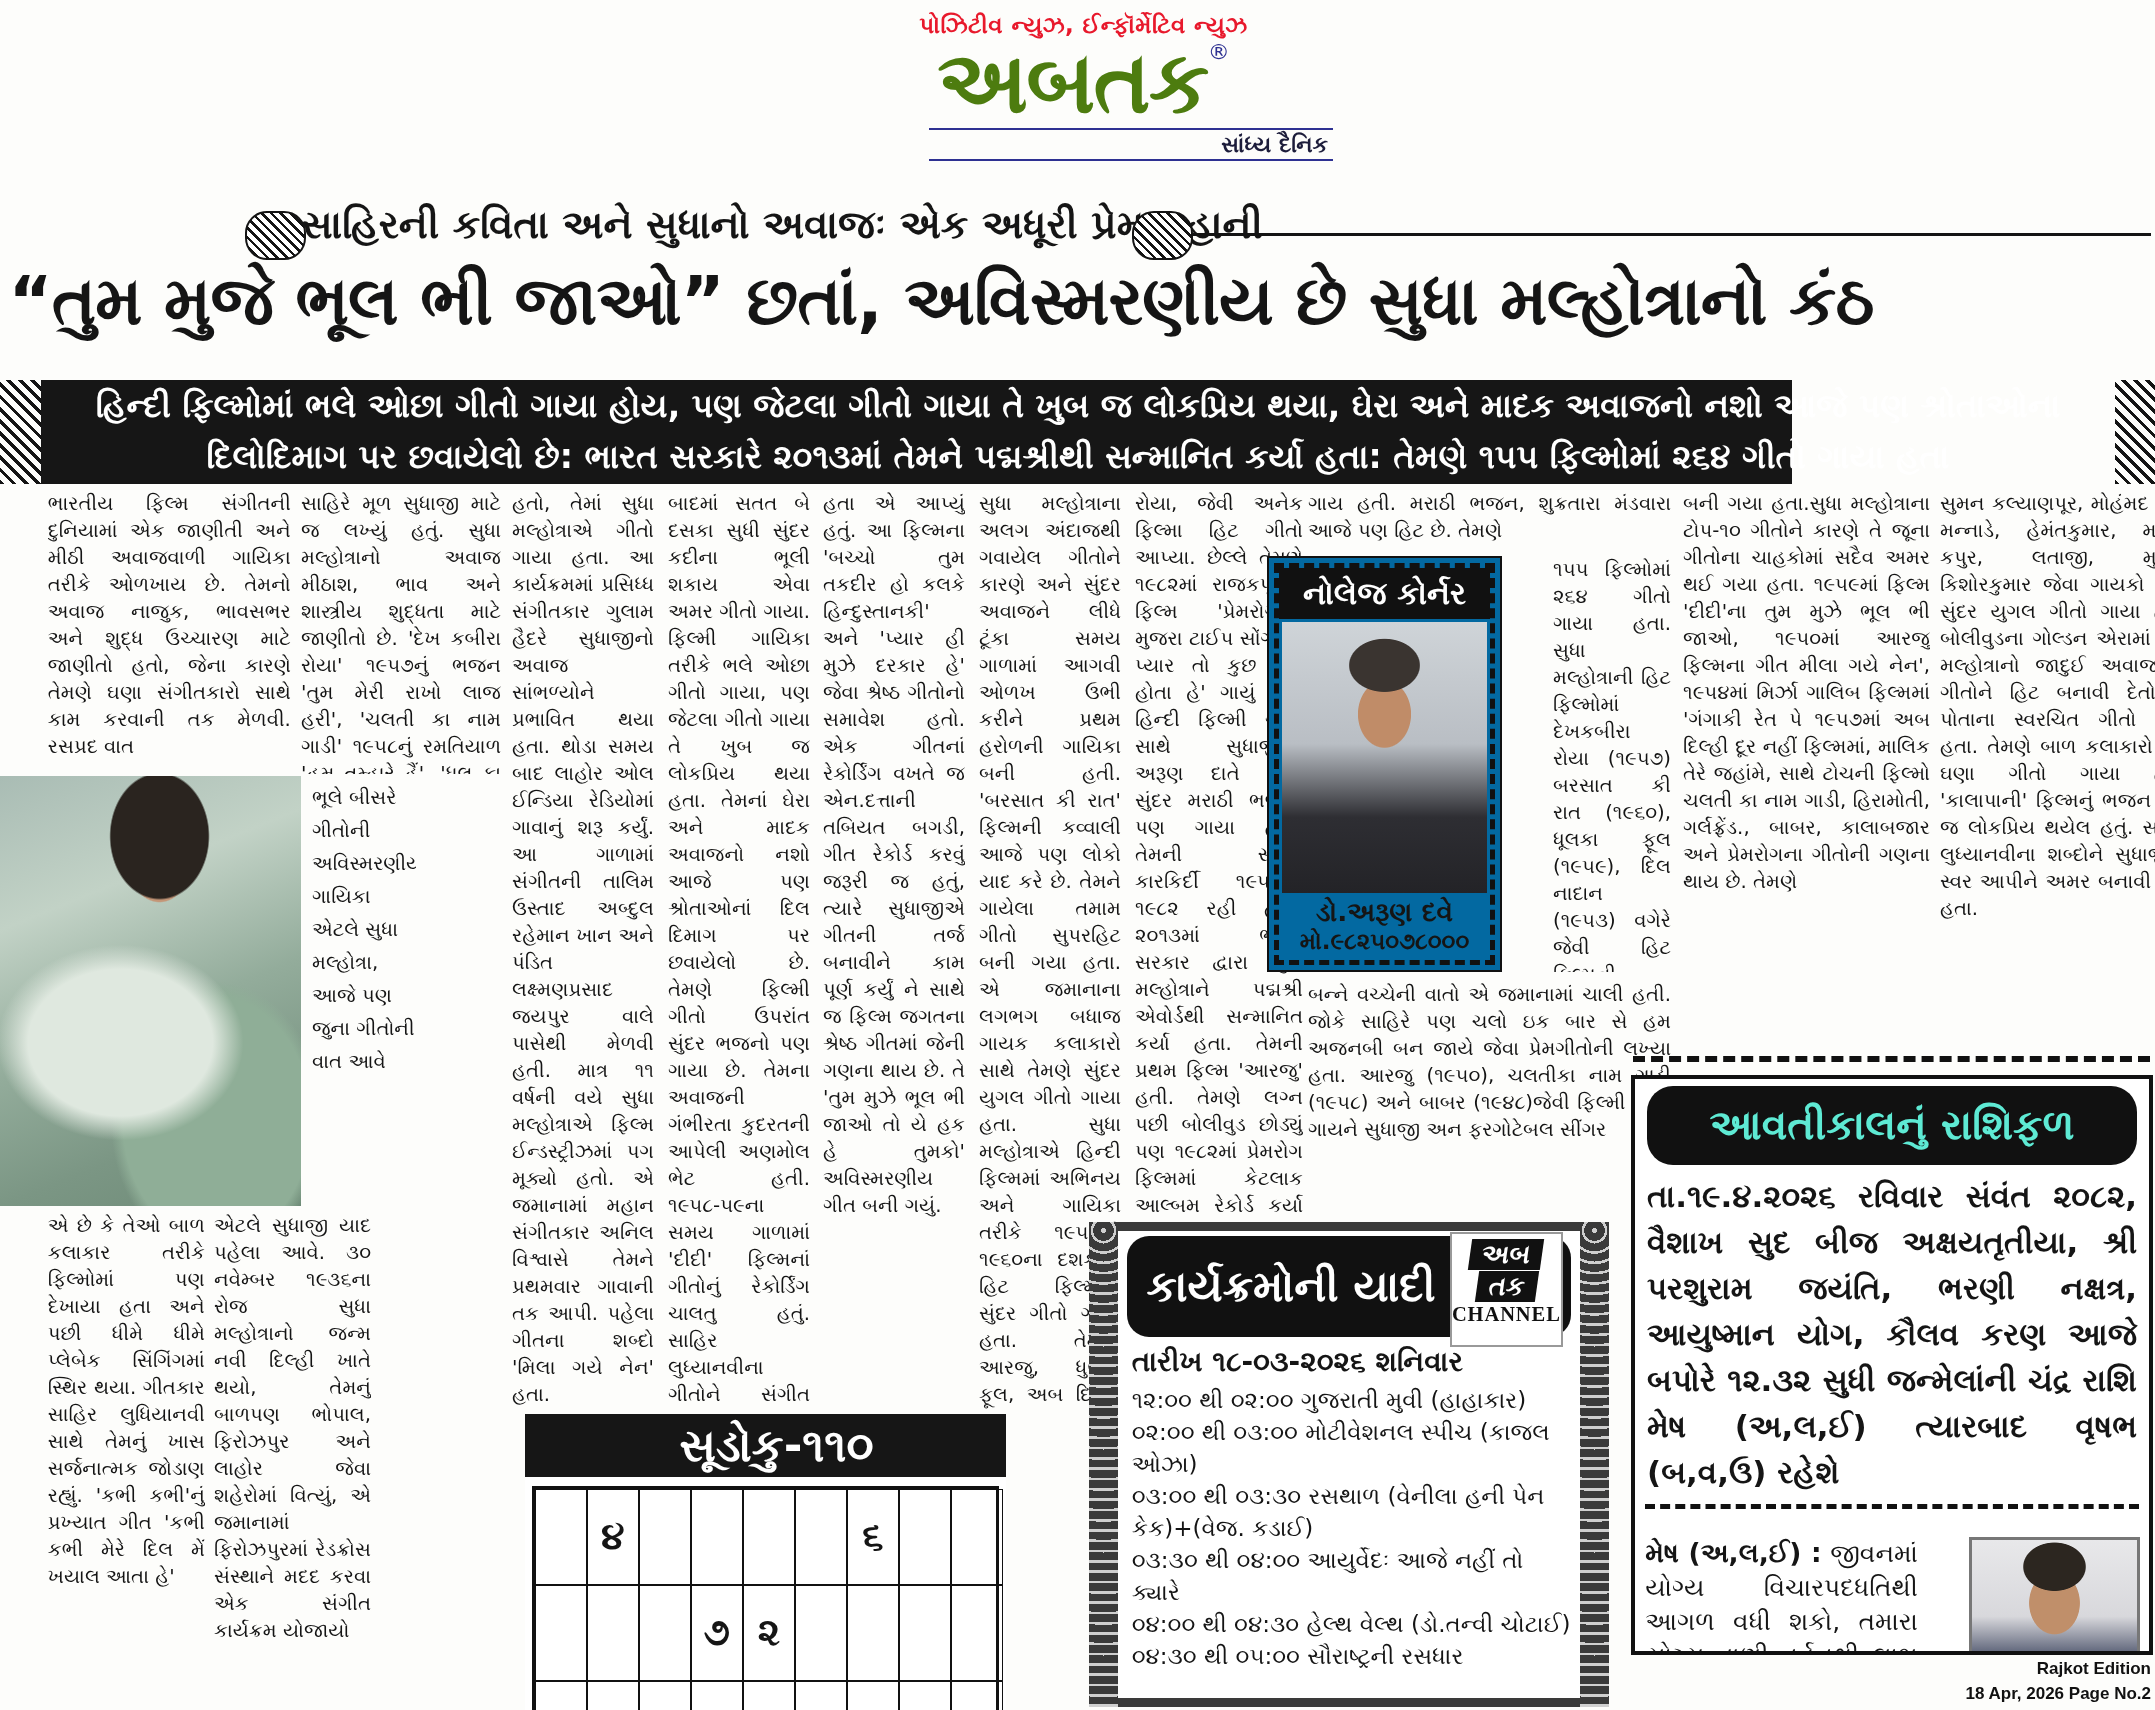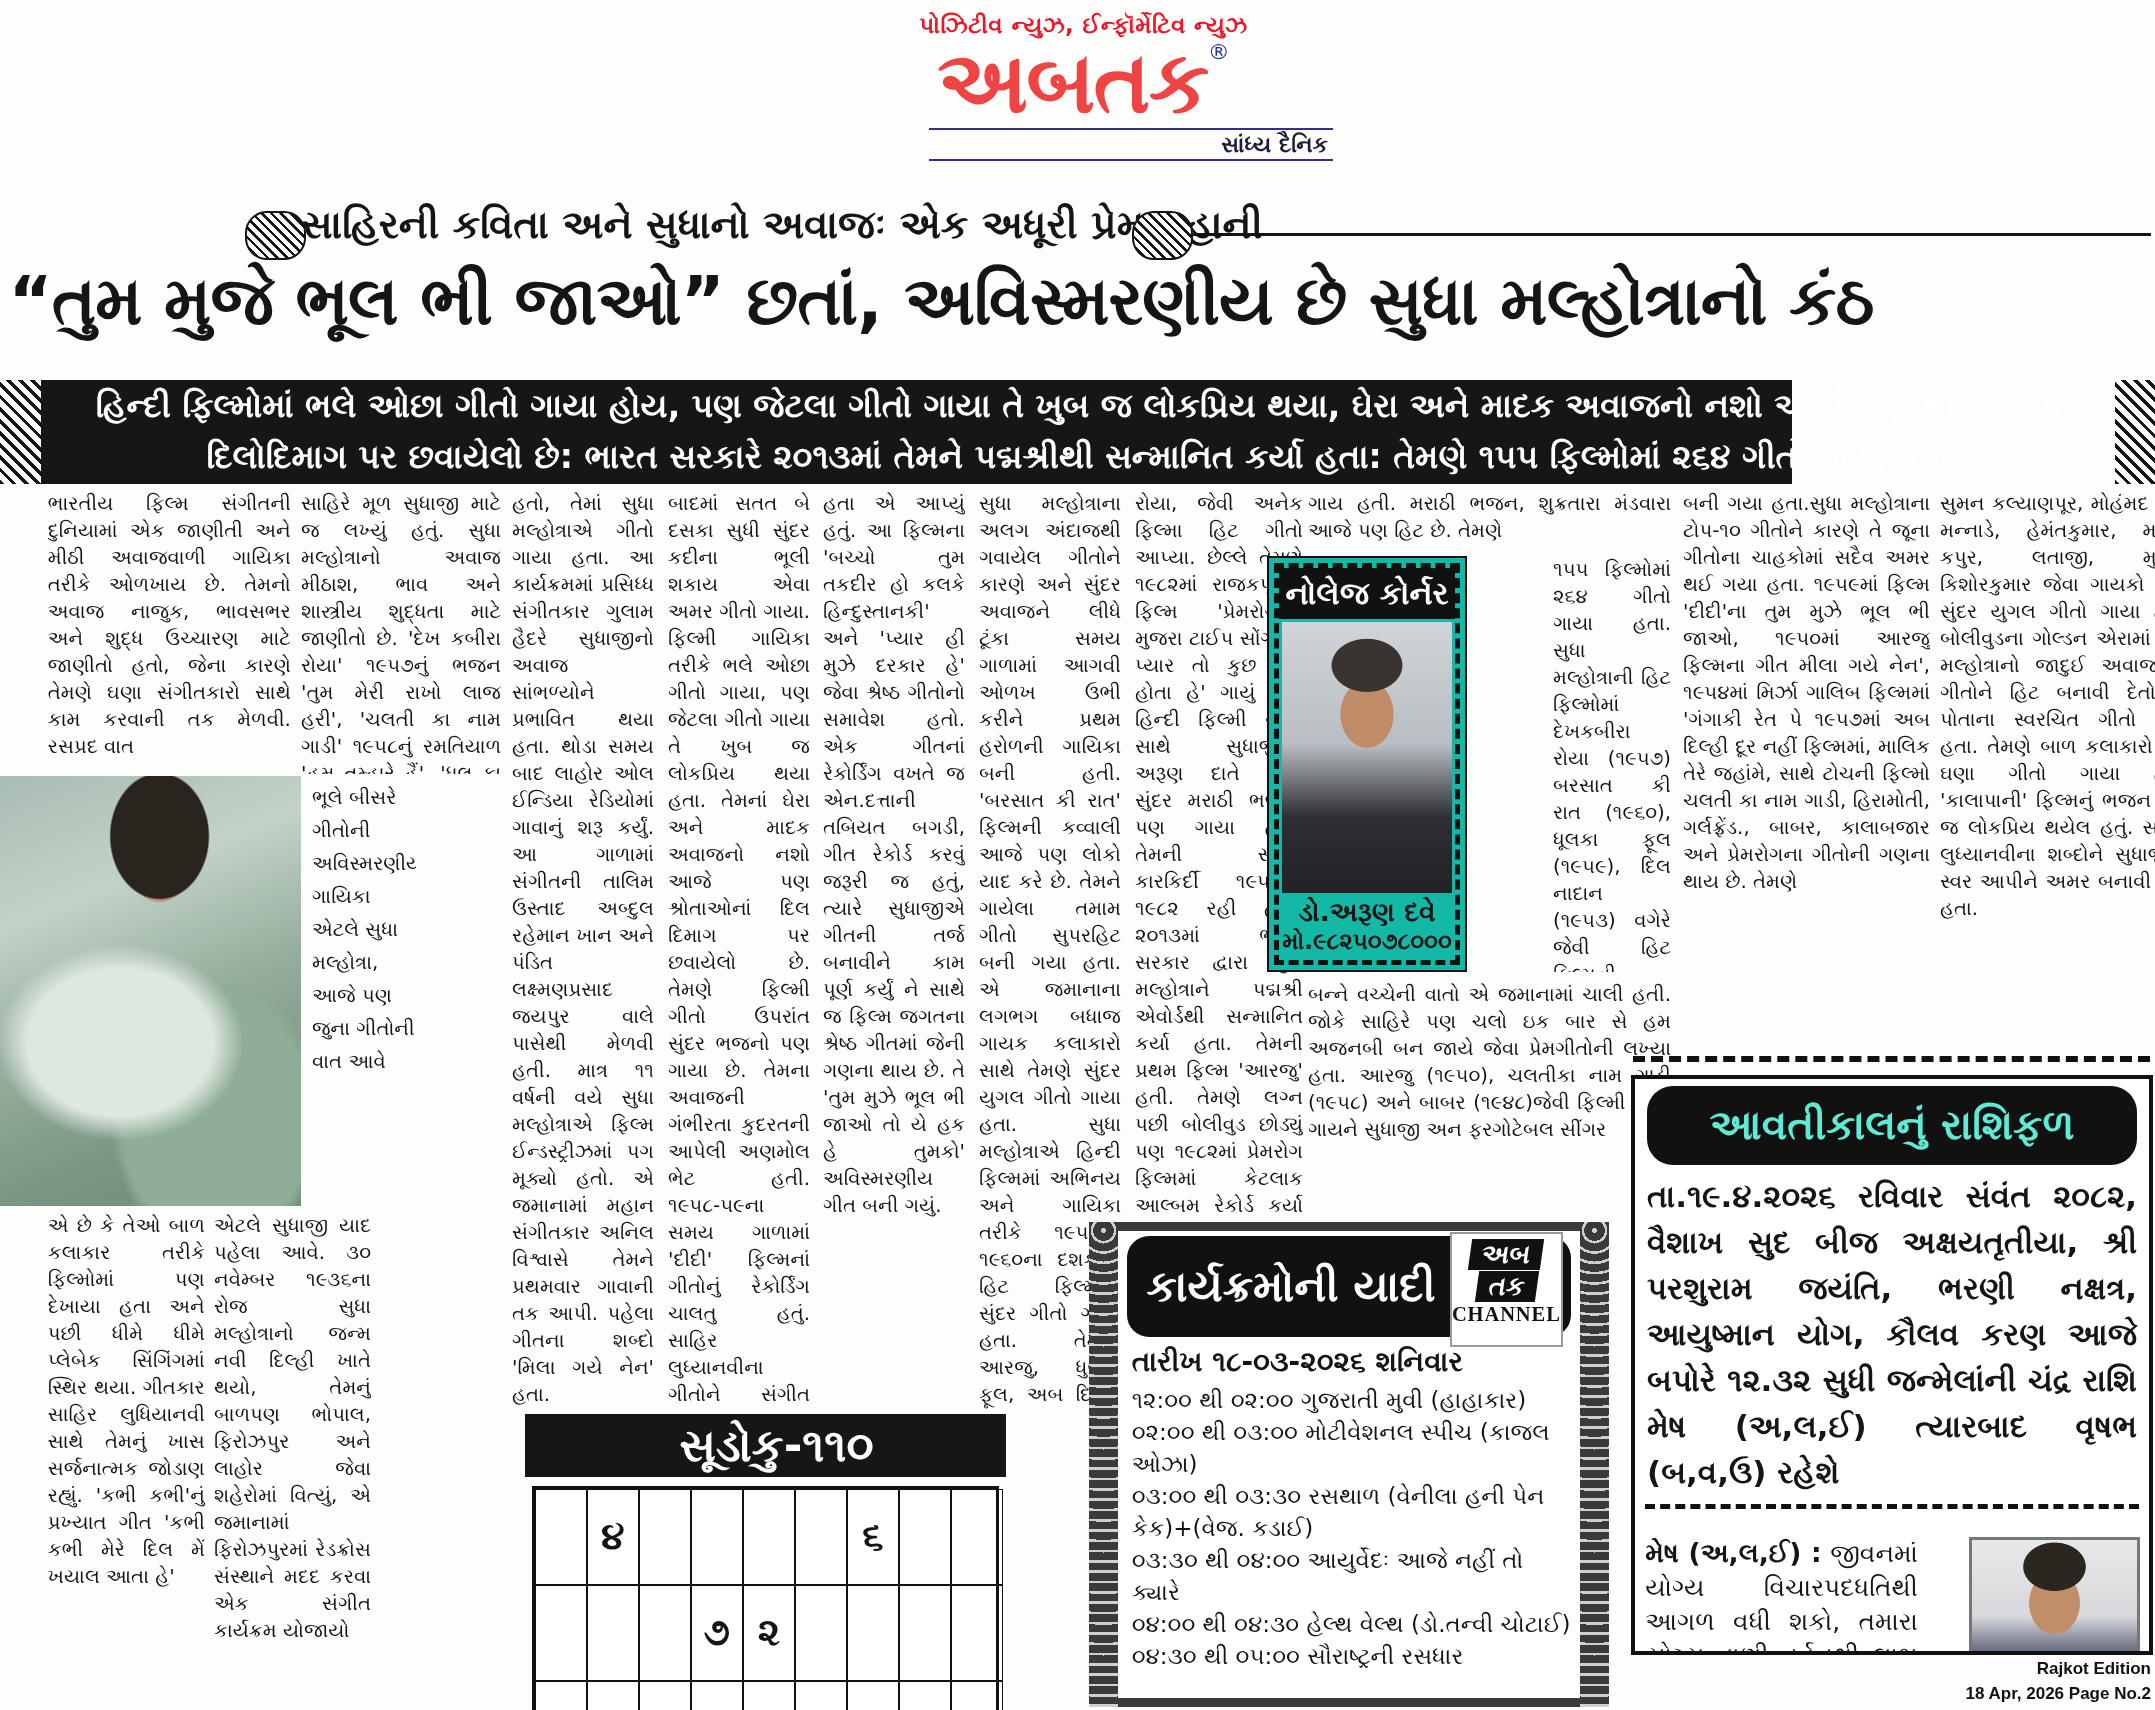--- a/index.html
+++ b/index.html
@@ -5,21 +5,21 @@
   html,body{margin:0;padding:0;}
   body{
     width:2156px;height:1710px;position:relative;overflow:hidden;
     background:#fdfdfb;color:#151515;
     font-family:"DejaVu Sans", sans-serif;
   }
   .abs{position:absolute;}
   
   .masthead{left:835px;top:12px;width:497px;text-align:center;}
   .tagline{color:#e8192c;font-size:23px;font-weight:700;letter-spacing:0.4px;}
-  .logo{color:#ef4444;font-size:86px;font-weight:900;line-height:1.02;letter-spacing:-1.7px;margin-top:47px;}
+  .logo{color:#4d7c0f;font-size:86px;font-weight:900;line-height:1.02;letter-spacing:-1.7px;margin-top:47px;}
   .reg{font-size:22px;color:#2e3192;vertical-align:top;font-weight:400;}
   .edition-type-wrap{margin:1.7px 0 0 94px;width:394px;border-top:2.6px solid #2e3192;border-bottom:2.6px solid #2e3192;padding:1.7px 5.1px;text-align:right;}
   .edition-type{font-size:22px;font-weight:700;color:#1c1c3a;}
   
   .hatch{background:repeating-linear-gradient(45deg,#141414 0 2.6px,#ffffff 2.6px 6.8px);}
   .pill{width:57px;height:45px;border:2.6px solid #141414;border-radius:22px;}
   .kicker-text{left:301px;top:202px;width:839px;height:63px;font-size:39px;font-weight:800;text-align:center;white-space:nowrap;}
   .kicker-rule{left:1192px;top:233px;width:959px;border-top:3.4px solid #141414;}
   
   .headline{left:8.6px;top:262px;width:2144px;height:108px;font-size:67px;font-weight:800;white-space:nowrap;letter-spacing:-0.9px;}
@@ -34,21 +34,21 @@
   .photo-sudha{
     left:0;top:776px;width:301px;height:430px;overflow:hidden;
     background:
       radial-gradient(81px 103px at 53% 14%, #2a241f 0 60%, rgba(42,36,31,0) 62%),
       radial-gradient(53px 68px at 53% 20%, #c49677 0 58%, rgba(196,150,119,0) 60%),
       radial-gradient(205px 163px at 40% 62%, #dfe8df 0 45%, rgba(223,232,223,0) 60%),
       radial-gradient(171px 223px at 72% 80%, #8fae97 0 55%, rgba(143,174,151,0) 62%),
       linear-gradient(158deg,#a9bcb4 0%,#c2d2c6 28%,#93ac9b 55%,#7b9684 78%,#6e8b77 100%);
   }
   
-  .kbox{left:1267px;top:556px;width:200px;height:416px;background:#14b8a6;border:2.6px solid #111;box-sizing:border-box;padding:5.1px;}
+  .kbox{left:1267px;top:556px;width:235px;height:416px;background:#0369a1;border:2.6px solid #111;box-sizing:border-box;padding:5.1px;}
   .kbox-inner{border:5.1px dashed #111;height:100%;box-sizing:border-box;display:flex;flex-direction:column;}
   .kbox-title{background:#111;color:#fff;font-size:31px;font-weight:800;text-align:center;padding:6.8px 1.7px;}
   .kbox-photo{flex:1;margin:3.4px;background:
       radial-gradient(60px 45px at 50% 16%, #3a3430 0 58%, rgba(58,52,48,0) 60%),
       radial-gradient(45px 57px at 50% 34%, #c08c68 0 58%, rgba(192,140,104,0) 60%),
       linear-gradient(180deg,#cfd4d8 0%,#b9bec4 45%,#2e2e33 72%,#232327 100%);}
   .kbox-name{font-size:26.5px;font-weight:800;text-align:center;line-height:1.2;}
   .kbox-phone{font-size:23px;font-weight:800;text-align:center;padding-bottom:5.1px;}
   
   .pbox{left:1089px;top:1222px;width:520px;height:485px;background:#3a3a3a;box-sizing:border-box;padding:8.6px 29px;}

